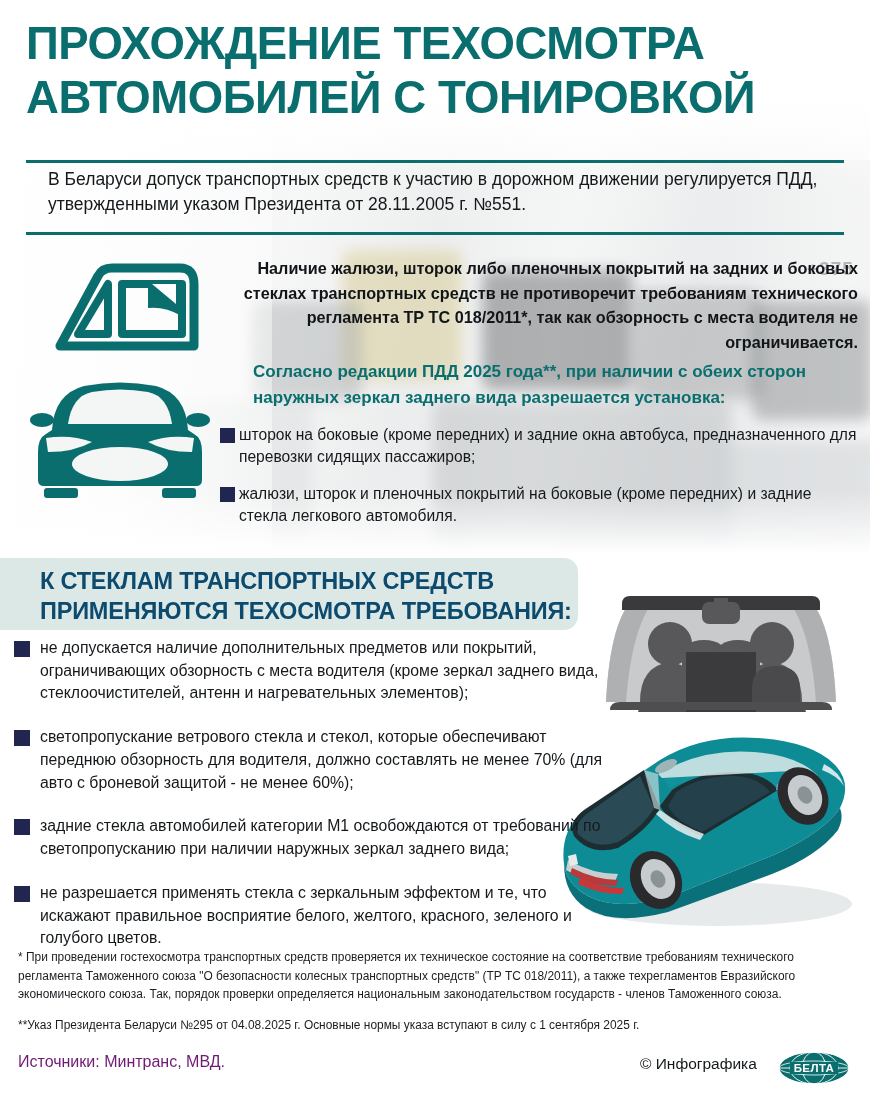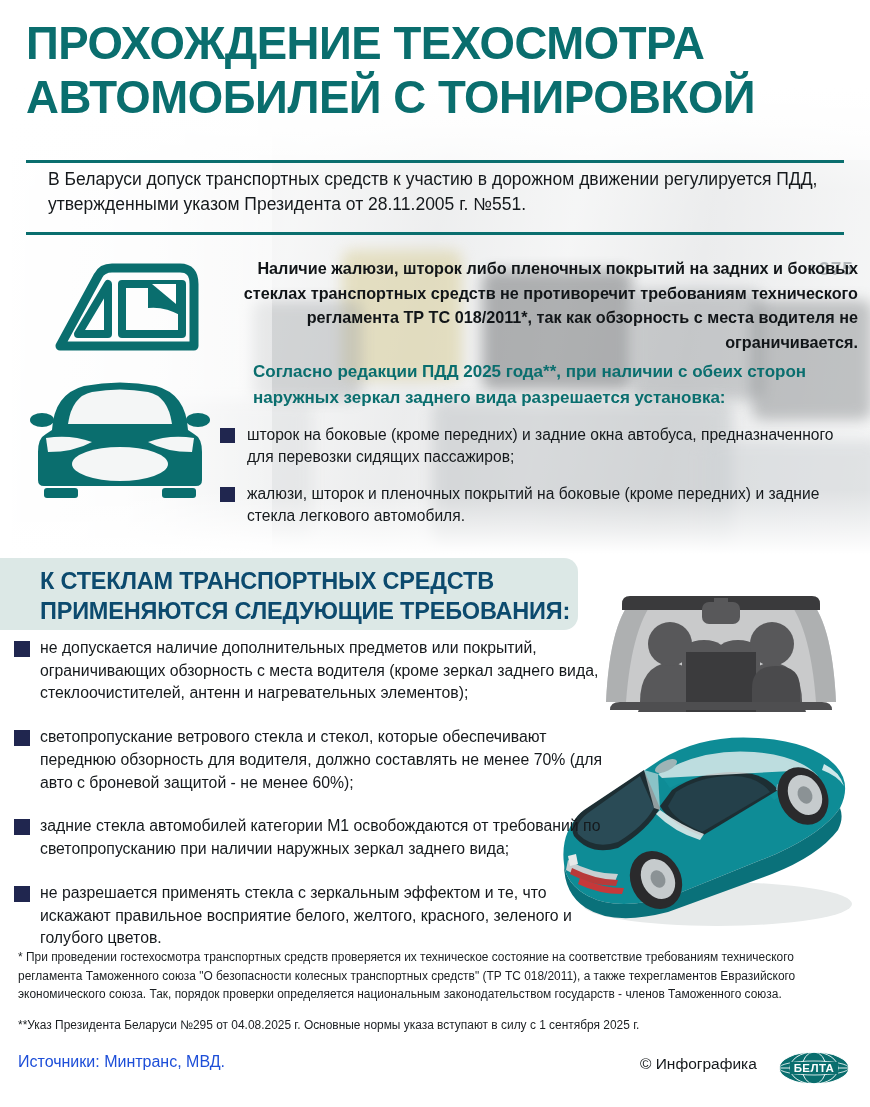--- a/index.html
+++ b/index.html
@@ -75,21 +75,21 @@
     position: absolute; left: 222px; top: 256px; width: 636px; z-index: 5;
     font-size: 16.2px; line-height: 1.52; font-weight: 700; color: #111518; text-align: right;
   }
   .icon-car-front { position: absolute; left: 30px; top: 372px; z-index: 5; }
   .para-teal {
     position: absolute; left: 222px; top: 359px; width: 640px; z-index: 5;
     font-size: 17px; line-height: 1.55; font-weight: 700; color: #0a6e6e; margin-left: 31px;
   }
 
   .bullets-a { position: absolute; left: 220px; top: 424px; width: 640px; z-index: 5; }
-  .bullet { display: flex; gap: 12px; margin-bottom: 15px; }
+  .bullet { display: flex; gap: 4px; margin-bottom: 15px; }
   .bullet-sq { flex: 0 0 auto; width: 15px; height: 15px; background: #20264f; margin-top: 4px; }
   .bullet-tx { font-size: 15.6px; line-height: 1.42; color: #15191c; }
 
   
   .banner {
     position: absolute; left: 0; top: 558px; width: 578px; height: 72px;
     background: #dce8e6; border-radius: 0 14px 14px 0; z-index: 6;
   }
   .banner-tx {
     position: absolute; left: 40px; top: 567px; width: 540px; z-index: 7;
@@ -101,21 +101,21 @@
   .bullets-b { position: absolute; left: 14px; top: 637px; width: 600px; z-index: 6; }
   .bullets-b .bullet { margin-bottom: 21px; gap: 10px; }
   .bullets-b .bullet-sq { width: 16px; height: 16px; margin-top: 4px; }
   .bullets-b .bullet-tx { font-size: 15.8px; line-height: 1.44; }
 
   
   .notes { position: absolute; left: 18px; top: 948px; width: 838px; z-index: 6; }
   .note-p { font-size: 12.3px; line-height: 1.52; color: #1a1e21; margin-bottom: 12px;
             transform: scaleX(0.97); transform-origin: left center; }
   .sources {
-    position: absolute; left: 18px; top: 1053px; font-size: 16px; color: #1d4ed8; z-index: 6;
+    position: absolute; left: 18px; top: 1053px; font-size: 16px; color: #701a75; z-index: 6;
   }
   .credit {
     position: absolute; left: 640px; top: 1055px; font-size: 15.5px; color: #15191c; z-index: 6;
   }
   .logo { position: absolute; left: 778px; top: 1051px; z-index: 6; }
 
   
   .windshield { position: absolute; left: 586px; top: 562px; z-index: 4; }
   .sedan { position: absolute; left: 552px; top: 714px; z-index: 4; }
 </style>
@@ -184,21 +184,21 @@
     </div>
     <div class="bullet">
       <span class="bullet-sq"></span>
       <span class="bullet-tx">жалюзи, шторок и пленочных покрытий на боковые (кроме передних) и задние стекла легкового автомобиля.</span>
     </div>
   </div>
 
   <div class="banner"></div>
   <div class="banner-tx">
     <div>К СТЕКЛАМ ТРАНСПОРТНЫХ СРЕДСТВ</div>
-    <div>ПРИМЕНЯЮТСЯ СЛЕДУЮЩИЕ ТРЕБОВАНИЯ:</div>
+    <div>ПРИМЕНЯЮТСЯ ТЕХОСМОТРА ТРЕБОВАНИЯ:</div>
   </div>
 
   <div class="windshield">
     <svg width="270" height="150" viewBox="0 0 270 150">
       <path d="M20 140 Q24 56 50 34 L220 34 Q246 56 250 140 Z" fill="#c9cacb"></path>
       <path d="M20 140 Q24 56 50 34 L72 34 Q46 60 40 140 Z" fill="#a9abad" opacity=".85"></path>
       <path d="M250 140 Q246 56 220 34 L198 34 Q224 60 230 140 Z" fill="#a9abad" opacity=".85"></path>
       <path d="M44 34 L226 34 Q234 34 234 42 L234 48 L36 48 L36 42 Q36 34 44 34 Z" fill="#3a3a3c"></path>
       <rect x="116" y="40" width="38" height="22" rx="7" fill="#58585a"></rect>
       <rect x="128" y="36" width="14" height="8" fill="#58585a"></rect>

